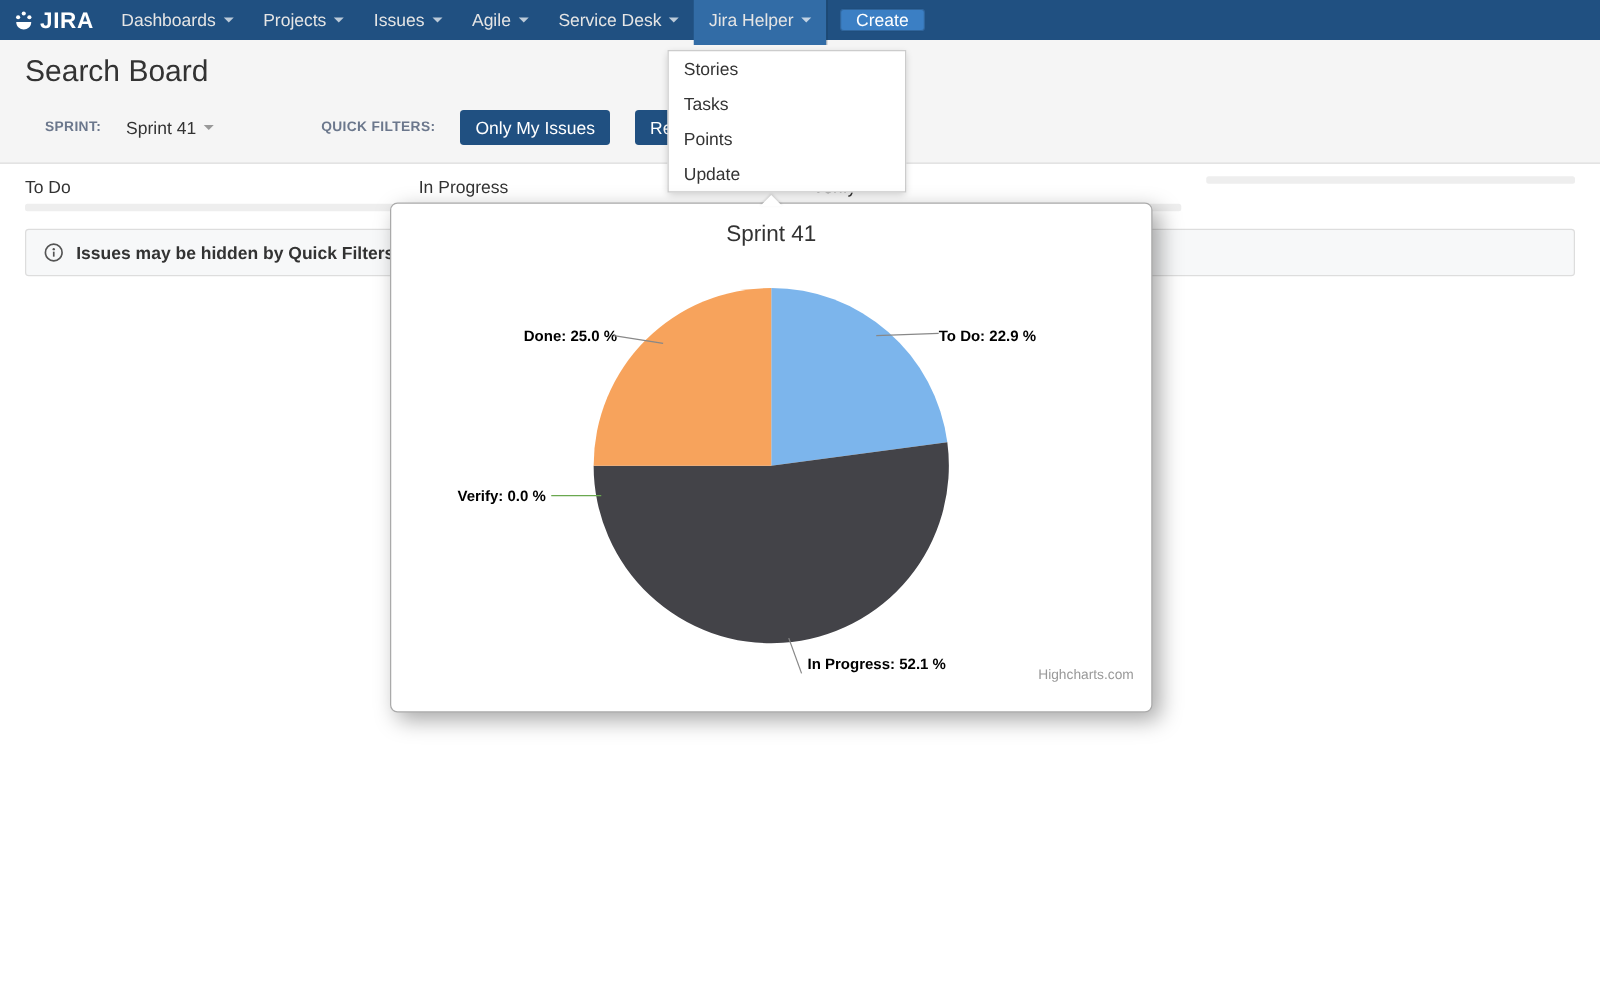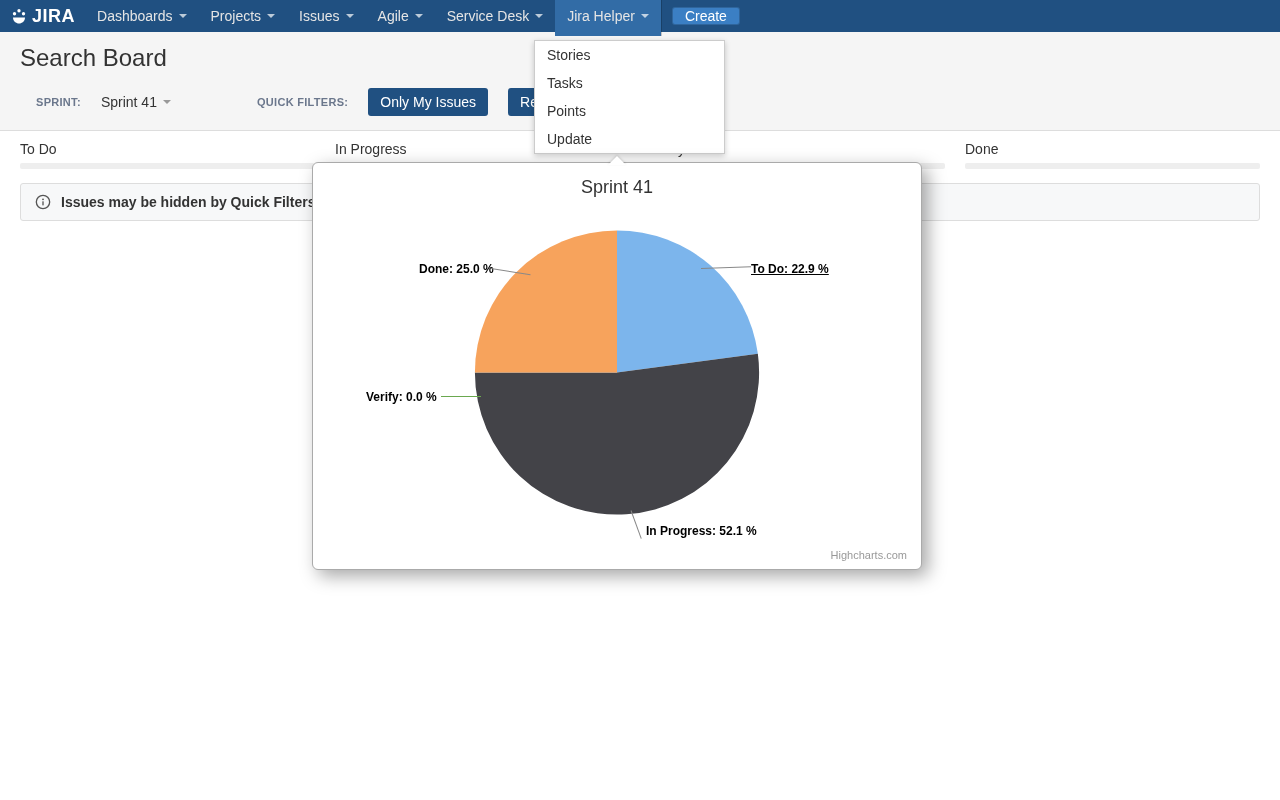--- a/index.html
+++ b/index.html
@@ -39,21 +39,21 @@
   
   .notice { margin: 14px 20px 0 20px; border: 1px solid #ddd; border-radius: 3px; background: #f7f8f9; padding: 10px 14px; display: flex; align-items: center; gap: 10px; font-weight: 700; color: #333; }
   .notice svg { width: 16px; height: 16px; color: #555; flex-shrink: 0; }
 
   
   .popup { position: absolute; top: 162px; left: 312px; width: 610px; height: 408px; background: #fff; border: 1px solid #aaa; border-radius: 6px; box-shadow: 6px 6px 18px rgba(0,0,0,0.35); z-index: 600; padding: 14px 18px 10px 18px; }
   .chart-title { text-align: center; font-size: 18px; color: #333; margin-bottom: 6px; }
   .chart-area { position: relative; width: 100%; height: 340px; }
   .pie-wrap { position: absolute; left: 50%; top: 50%; transform: translate(-50%,-50%); }
   .pie { border-radius: 50%; }
-  .credit { position: absolute; bottom: 8px; right: 14px; font-size: 11px; color: #999; }
+  .credit { position: absolute; bottom: 23px; right: 14px; font-size: 11px; color: #999; }
 
   .slice-label { position: absolute; font-size: 12px; font-weight: 700; color: #000000; white-space: nowrap; }
   .leader { position: absolute; height: 1px; background: #888; transform-origin: left center; }
   .leader.green { background: #6aa84f; }
 </style>
 </head>
 <body>
 
 <div class="topnav">
   <div class="logo">
@@ -127,21 +127,20 @@
   </div>
   <div class="col-header">
     <div class="col-title">In Progress</div>
     <div class="col-bar"></div>
   </div>
   <div class="col-header">
     <div class="col-title">Verify</div>
     <div class="col-bar"></div>
   </div>
   <div class="col-header">
-    <div class="col-title">Done</div>
     <div class="col-bar"></div>
   </div>
 </div>
 
 <div class="notice">
   <svg viewBox="0 0 24 24">
       <circle cx="12" cy="12" r="10" fill="none" stroke="currentColor" stroke-width="2"></circle>
       <circle cx="12" cy="8" r="1.4" fill="currentColor"></circle>
       <rect x="11" y="11" width="2" height="6" fill="currentColor"></rect>
     </svg>
@@ -152,21 +151,21 @@
   <div class="chart-title">Sprint 41</div>
   <div class="chart-area">
     <div class="pie-wrap">
       <svg id="pie-svg" class="pie" width="290" height="290" viewBox="0 0 200 200">
           <path d="M 100 100 L 100 2 A 98 98 0 0 1 197.14814784481166 87.10669280895631 Z" fill="#7cb5ec"></path>
           <path d="M 100 100 L 197.14814784481166 87.10669280895631 A 98 98 0 1 1 2 100.00000000000001 Z" fill="#434348"></path>
           <path d="M 100 100 L 2 100.00000000000001 A 98 98 0 0 1 99.99999999999999 2 Z" fill="#f7a35c"></path>
         </svg>
     </div>
 
-    <div class="slice-label" style="top:58px; left:420px;text-decoration:underline;">To Do: 22.9 %</div>
+    <div class="slice-label" style="top:58px; left:420px;">To Do: 22.9 %</div>
     <div class="leader" style="top:64px; left:370px; width:50px; transform:rotate(-2deg);"></div>
 
     <div class="slice-label" style="top:320px; left:315px;">In Progress: 52.1 %</div>
     <div class="leader" style="top:306px; left:300px; width:30px; transform:rotate(70deg);"></div>
 
     <div class="slice-label" style="top:186px; left:35px;">Verify: 0.0 %</div>
     <div class="leader green" style="top:192px; left:110px; width:40px;"></div>
 
     <div class="slice-label" style="top:58px; left:88px;">Done: 25.0 %</div>
     <div class="leader" style="top:64px; left:160px; width:40px; transform:rotate(9deg);"></div>

